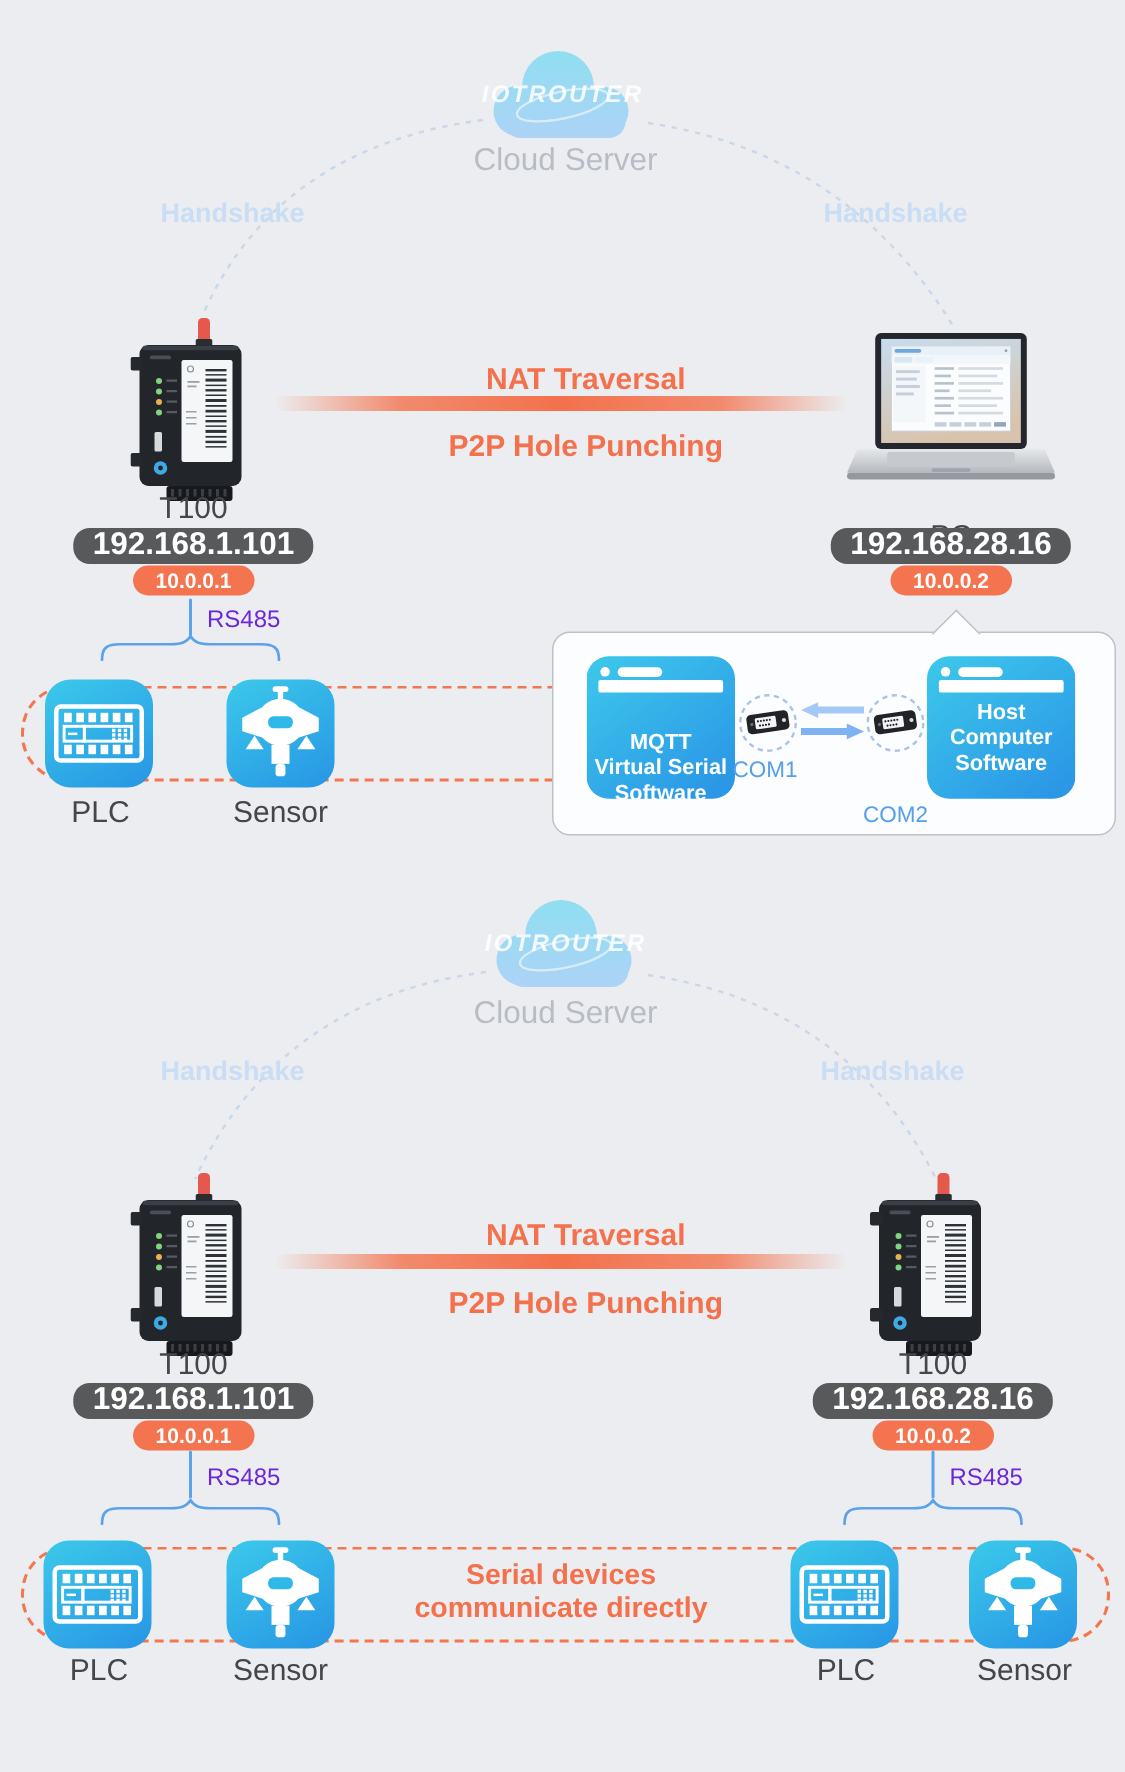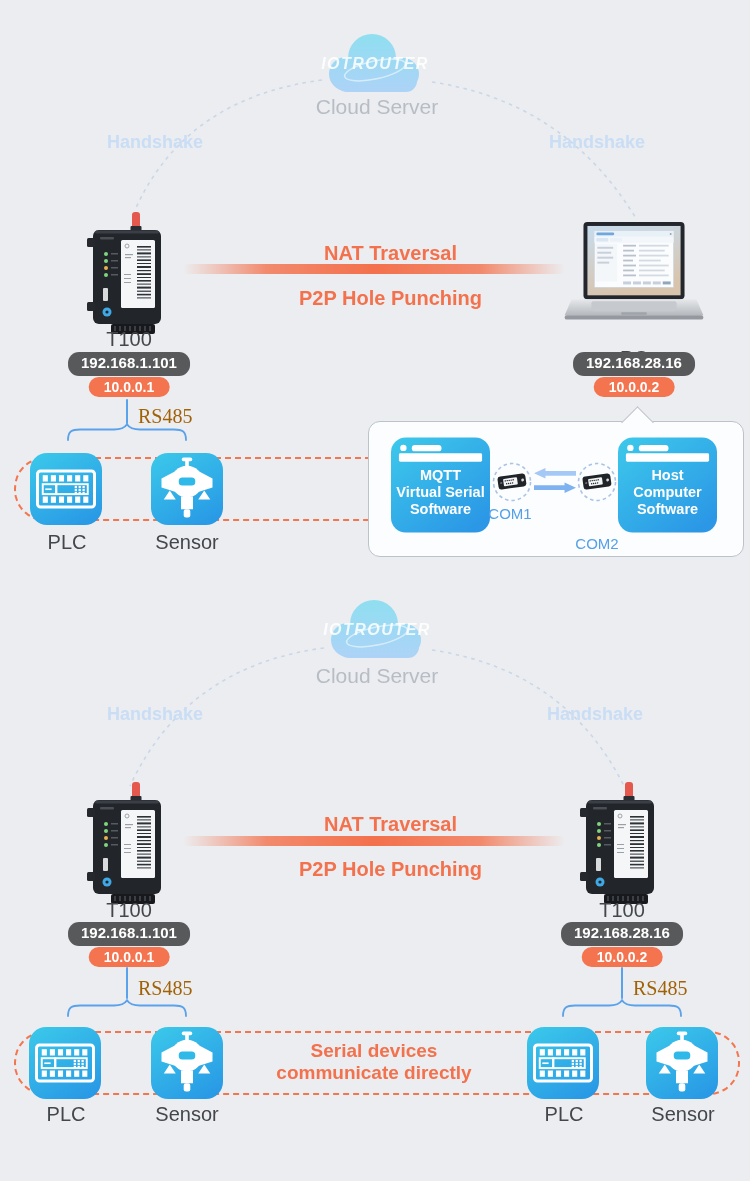--- a/index.html
+++ b/index.html
@@ -10,25 +10,25 @@
   .pre{white-space:pre-line;}
   .cloud-logo{width:100%;text-align:center;font-size:16px;font-weight:bold;font-style:italic;
               letter-spacing:1.5px;color:rgba(255,255,255,.85);}
   .cloud-server{font-size:21px;color:#B8BDC5;}
   .handshake{font-size:18px;font-weight:bold;color:#C9DDF5;}
   .link-label{font-size:20px;font-weight:bold;color:#F3714C;padding-left:33px;}
   .link-bar{height:10px;border-radius:5px;
     background:linear-gradient(90deg,rgba(243,113,76,0),rgba(243,113,76,.8) 22%,#F3714C 50%,rgba(243,113,76,.8) 78%,rgba(243,113,76,0));}
   .dev-label{font-size:20px;color:#43474C;}
   .pill{height:24px;line-height:22px;padding:0 13px;border-radius:11px;color:#fff;
-        font-size:15px;font-weight:bold;white-space:nowrap;}
+        font-size:21px;font-weight:bold;white-space:nowrap;}
   .pill-dark{background:#58595B;}
   .pill-orange{height:20px;line-height:20px;border-radius:10px;padding:0 15px;font-size:14px;background:#F4744F;}
   .vline{width:2px;background:#5AA2EC;border-radius:1px;}
-  .rs485{font-size:20px;font-weight:500;color:#a16207;white-space:nowrap;font-family:Liberation Serif, serif;}
+  .rs485{font-size:16px;font-weight:500;color:#6d28d9;white-space:nowrap;}
   .badge{width:72px;height:72px;border-radius:17px;
          background:linear-gradient(150deg,#3BC9EA,#2795E5);}
   .badge svg{width:72px;height:72px;display:block;}
   .dashed-outline{border:2px dashed #F4764F;border-radius:31px;}
   .note{color:#F3714C;font-weight:bold;}
   .note-1{font-size:16px;line-height:17.5px;}
   .note-2{font-size:19px;line-height:22px;}
   .panel{background:#FCFDFE;border:1.5px solid #BCC2CA;border-radius:12px;z-index:5;}
   .panel-notch{width:22px;height:22px;background:#FCFDFE;transform:rotate(45deg);
                border-top:1.5px solid #BCC2CA;border-left:1.5px solid #BCC2CA;z-index:6;}
@@ -318,21 +318,21 @@
     </div>
   <div class="d cx dev-label" style="left:187px;top:531px">Sensor</div>
 
 
   <div class="d panel-notch" style="left:626px;top:411px"></div>
   <div class="d panel" style="left:368px;top:421px;width:374px;height:134px"></div>
 
   <svg class="d z6" style="left:391px;top:437px;width:99px;height:96px">
       <use href="#sym-appwin"></use>
     </svg>
-  <div class="d z6 app-label pre" style="left:391px;top:467px">MQTT
+  <div class="d z6 app-label pre" style="left:391px;top:487px">MQTT
 Virtual Serial
 Software</div>
 
   <svg class="d z6" style="left:492px;top:462px;width:40px;height:40px">
       <use href="#sym-com"></use>
     </svg>
   <div class="d z6 cx com-label" style="left:510px;top:505px">COM1</div>
 
   <svg class="d z6" style="left:534px;top:468px;width:42px;height:25px">
       <use href="#sym-dblarrow"></use>

